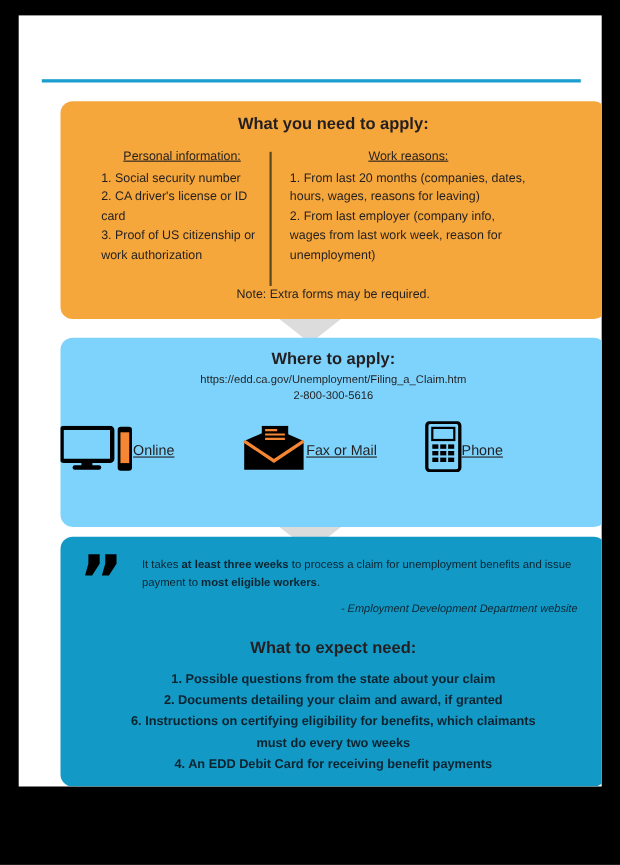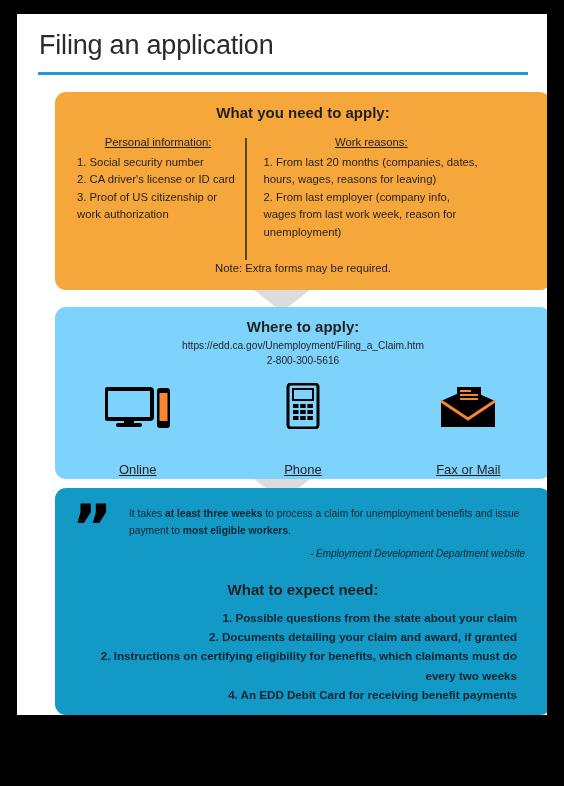--- a/index.html
+++ b/index.html
@@ -92,21 +92,21 @@
     left: 0;
     width: 100%;
     display: flex;
     align-items: stretch;
   }
   .col {
     font-size: 11.3px;
     line-height: 1.55;
     color: #231f20;
   }
-  .col-left  { width: 190px; padding-left: 22px; }
+  .col-left  { width: 190px; padding-left: 37px; }
   .col-right { flex: 1; padding-left: 17px; padding-right: 14px; }
 
   .col-title {
     text-align: center;
     font-weight: normal;
     text-decoration: underline;
     margin-bottom: 2px;
   }
   .col-left .col-title { padding-right: 6px; }
   .col-right .col-title { text-align: center; padding-right: 58px; }
@@ -144,23 +144,22 @@
   .channels {
     position: absolute;
     top: 76px;
     left: 0;
     width: 100%;
     display: flex;
   }
   .channel {
     flex: 1;
     display: flex;
-    flex-direction: column;
+    flex-direction: row;
     align-items: center;
-    gap: 26px;
   }
   .channel-icon {
     height: 46px;
     display: flex;
     align-items: flex-end;
     justify-content: center;
   }
   .channel-label {
     margin-top: 7px;
     font-size: 13px;
@@ -206,36 +205,35 @@
     top: 93px;
     left: 0;
     width: 100%;
     font-size: 15px;
   }
   .expect-list {
     position: absolute;
     top: 120px;
     left: 0;
     width: 100%;
-    padding: 0 34px;
-    text-align: right;
+    padding: 0 50px;
+    text-align: center;
     font-size: 11.6px;
     line-height: 1.66;
     color: #0c2430;
     font-weight: bold;
   }
   .expect-item { display: block; }
 </style>
 </head>
 <body>
 
 <div class="screen">
   <div class="sheet">
 
-    <h1 class="page-title">Filing an application</h1>
     <div class="title-rule"></div>
 
     <section class="card card-amber">
       <div class="card-heading need-head">What you need to apply:</div>
 
       <div class="two-col">
         <div class="col col-left">
           <div class="col-title">Personal information:</div>
           <span class="col-line">1. Social security number</span>
           <span class="col-line">2. CA driver's license or ID card</span>
@@ -271,20 +269,36 @@
           <div class="channel-icon">
             <svg width="66" height="42" viewBox="0 0 66 42" aria-hidden="true">
               <rect x="1" y="2" width="46" height="30" rx="2" fill="none" stroke="#000" stroke-width="4"></rect>
               <rect x="19" y="33" width="10" height="4" fill="#000"></rect>
               <rect x="11" y="36" width="26" height="4" rx="2" fill="#000"></rect>
               <rect x="52" y="1" width="13" height="40" rx="3" fill="#000"></rect>
               <rect x="54.5" y="6" width="8" height="28" fill="#f58634"></rect>
             </svg>
           </div>
           <div class="channel-label">Online</div>
+        </div>
+
+        <div class="channel">
+          <div class="channel-icon">
+            <svg width="58" height="42" viewBox="0 0 58 42" aria-hidden="true">
+              <path d="M2 14 L29 2 L56 14 L56 40 L2 40 Z" fill="#000"></path>
+              <rect x="18" y="0" width="24" height="15" fill="#000"></rect>
+              <g stroke="#f58634" stroke-width="2">
+                <line x1="21" y1="4" x2="32" y2="4"></line>
+                <line x1="21" y1="8" x2="39" y2="8"></line>
+                <line x1="21" y1="12" x2="39" y2="12"></line>
+              </g>
+              <path d="M2 14 L29 32 L56 14" fill="none" stroke="#f58634" stroke-width="3"></path>
+            </svg>
+          </div>
+          <div class="channel-label">Fax or Mail</div>
         </div>
 
         <div class="channel">
           <div class="channel-icon">
             <svg width="34" height="46" viewBox="0 0 34 46" aria-hidden="true">
               <rect x="2" y="1" width="30" height="44" rx="3" fill="none" stroke="#000" stroke-width="3"></rect>
               <rect x="7" y="6" width="20" height="11" fill="none" stroke="#000" stroke-width="2"></rect>
               <g fill="#000">
                 <rect x="7" y="21" width="5.5" height="4"></rect>
                   <rect x="14.2" y="21" width="5.5" height="4"></rect>
@@ -294,56 +308,40 @@
                   <rect x="21.4" y="27" width="5.5" height="4"></rect>
                 <rect x="7" y="33" width="5.5" height="4"></rect>
                   <rect x="14.2" y="33" width="5.5" height="4"></rect>
                   <rect x="21.4" y="33" width="5.5" height="4"></rect>
               </g>
             </svg>
           </div>
           <div class="channel-label">Phone</div>
         </div>
 
-        <div class="channel">
-          <div class="channel-icon">
-            <svg width="58" height="42" viewBox="0 0 58 42" aria-hidden="true">
-              <path d="M2 14 L29 2 L56 14 L56 40 L2 40 Z" fill="#000"></path>
-              <rect x="18" y="0" width="24" height="15" fill="#000"></rect>
-              <g stroke="#f58634" stroke-width="2">
-                <line x1="21" y1="4" x2="32" y2="4"></line>
-                <line x1="21" y1="8" x2="39" y2="8"></line>
-                <line x1="21" y1="12" x2="39" y2="12"></line>
-              </g>
-              <path d="M2 14 L29 32 L56 14" fill="none" stroke="#f58634" stroke-width="3"></path>
-            </svg>
-          </div>
-          <div class="channel-label">Fax or Mail</div>
-        </div>
-
       </div>
     </section>
 
     <div class="arrow arrow-2"></div>
 
     <section class="card card-blue">
 
       <div class="quote-block">
         <div class="quote-mark">”</div>
         <div class="quote-body">
           <span>It takes </span><b>at least three weeks</b><span> to process a claim for unemployment benefits and issue payment to </span><b>most eligible workers</b><span>.</span>
           <div class="quote-source">- Employment Development Department website</div>
         </div>
       </div>
 
       <div class="card-heading expect-head">What to expect need:</div>
 
       <div class="expect-list">
         <span class="expect-item">1. Possible questions from the state about your claim</span>
         <span class="expect-item">2. Documents detailing your claim and award, if granted</span>
-        <span class="expect-item">2. Instructions on certifying eligibility for benefits, which claimants must do every two weeks</span>
+        <span class="expect-item">6. Instructions on certifying eligibility for benefits, which claimants must do every two weeks</span>
         <span class="expect-item">4. An EDD Debit Card for receiving benefit payments</span>
       </div>
 
     </section>
 
   </div>
 </div>
 
 </body></html>

